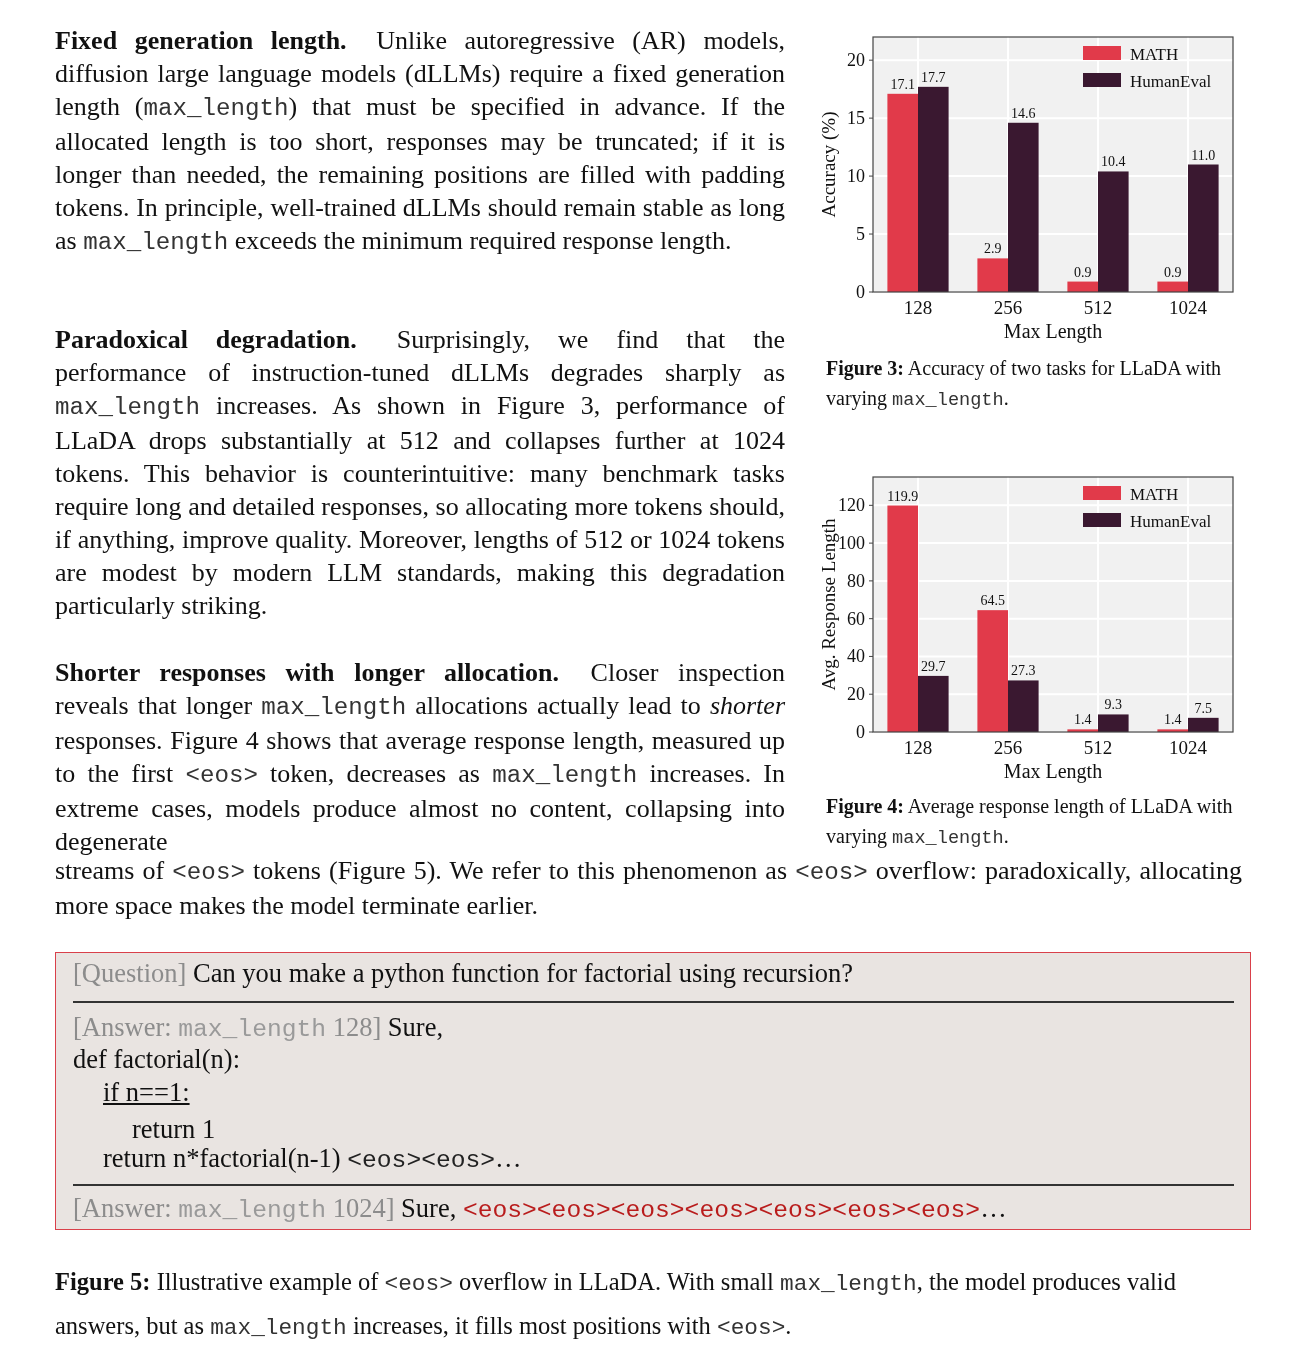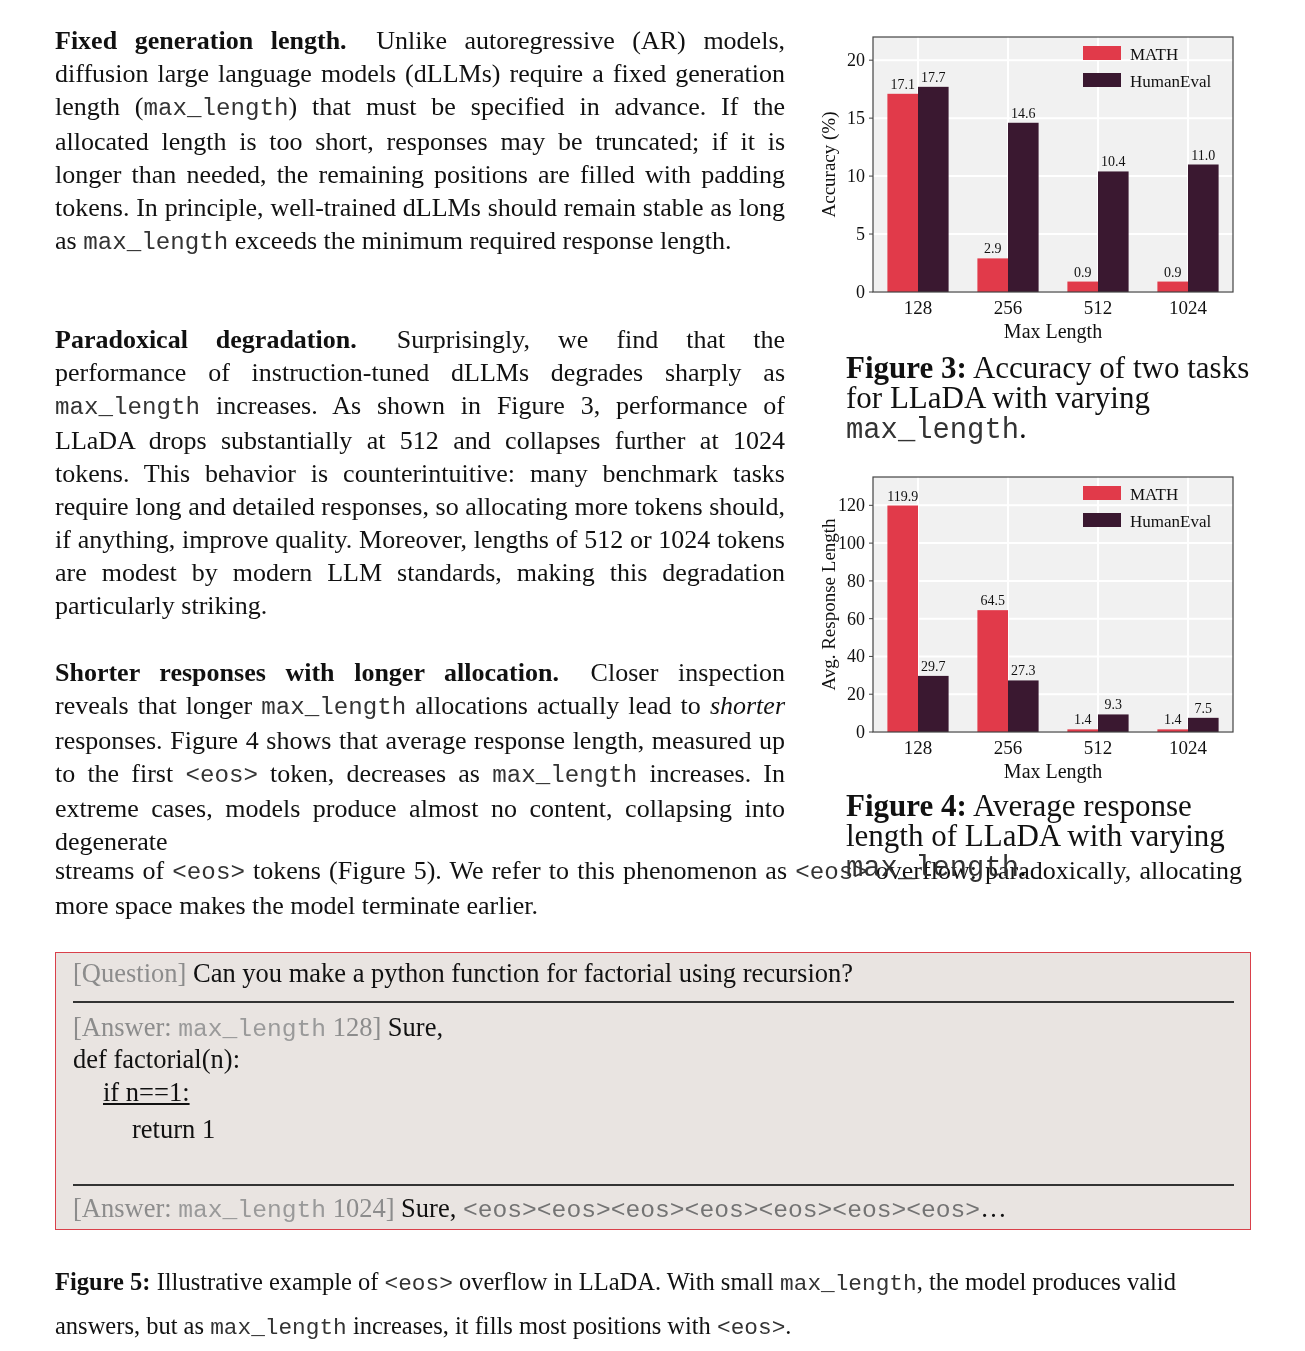--- a/index.html
+++ b/index.html
@@ -8,21 +8,21 @@
   .mono { font-family:"Liberation Mono", monospace; font-size:0.93em; color:#333; }
   .para { position:absolute; left:55px; font-size:26px; line-height:33px; text-align:justify; }
   .lead { font-weight:bold; margin-right:12px; }
   #p1 { top:24px; width:730px; }
   #p2 { top:323px; width:730px; }
   #p3 { top:656px; width:730px; }
   #p3b { top:854px; width:1187px; text-align:justify; text-align-last:left; }
   .fig { position:absolute; left:815px; width:430px; }
   #fig3 { top:30px; height:320px; }
   #fig4 { top:470px; height:320px; }
-  .cap { position:absolute; left:826px; width:420px; font-size:31px; line-height:30px;margin-left:20px; }
+  .cap { position:absolute; left:826px; width:420px; font-size:20px; line-height:30px; }
   #cap3 { top:353px; }
   #cap4 { top:791px; }
   .cap b { font-weight:bold; }
   .chart-svg text { font-family:"Liberation Serif", serif; fill:#111; }
   #box { position:absolute; left:55px; top:952px; width:1196px; height:278px;
          background:#e9e4e1; border:1.5px solid #d9404a; box-sizing:border-box; }
   .row { position:absolute; left:17px; font-size:26.5px; line-height:33px; white-space:nowrap;text-align:center; }
   .gray { color:#8c8c8c; }
   .gray .mono { color:#9a9a9a; }
   .rule { position:absolute; left:17px; right:16px; height:2px; background:#333; }
@@ -151,17 +151,18 @@
 </div>
 <div class="cap" id="cap4"><b>Figure 4:</b> <span>Average response length of LLaDA with varying </span><span class="mono">max_length</span><span>.</span></div>
 
 <div id="box">
   <div class="row" style="top:4px;"><span class="gray">[Question]</span> <span>Can you make a python function for factorial using recursion?</span></div>
   <div class="rule" style="top:48px;"></div>
   <div class="row" style="top:58px;"><span class="gray"><span>[Answer: </span><span class="mono">max_length</span><span> 128]</span></span> <span>Sure,</span></div>
   <div class="row" style="top:90px;font-family:Liberation Serif, serif;">def factorial(n):</div>
   <div class="row" style="top:123px; left:47px;text-decoration:underline;">if n==1:</div>
   <div class="row" style="top:160px; left:76px;">return 1</div>
+  <div class="row" style="top:189px; left:47px;"><span>return n*factorial(n-1)</span> <span class="mono" style="color:#222">&lt;eos&gt;&lt;eos&gt;</span><span>…</span></div>
   <div class="rule" style="top:231px;"></div>
-  <div class="row" style="top:239px;"><span class="gray"><span>[Answer: </span><span class="mono">max_length</span><span> 1024]</span></span> <span>Sure,</span> <span class="mono" style="color:#737373">&lt;eos&gt;&lt;eos&gt;&lt;eos&gt;&lt;eos&gt;&lt;eos&gt;&lt;eos&gt;&lt;eos&gt;</span><span>…</span></div>
+  <div class="row" style="top:239px;"><span class="gray"><span>[Answer: </span><span class="mono">max_length</span><span> 1024]</span></span> <span>Sure,</span> <span class="mono" style="color:#b91c1c">&lt;eos&gt;&lt;eos&gt;&lt;eos&gt;&lt;eos&gt;&lt;eos&gt;&lt;eos&gt;&lt;eos&gt;</span><span>…</span></div>
 </div>
 
 <div id="cap5"><b>Figure 5:</b> <span>Illustrative example of </span><span class="mono">&lt;eos&gt;</span><span> overflow in LLaDA. With small </span><span class="mono">max_length</span><span>, the model produces valid answers, but as </span><span class="mono">max_length</span><span> increases, it fills most positions with </span><span class="mono">&lt;eos&gt;</span><span>.</span></div>
 
 </body></html>

